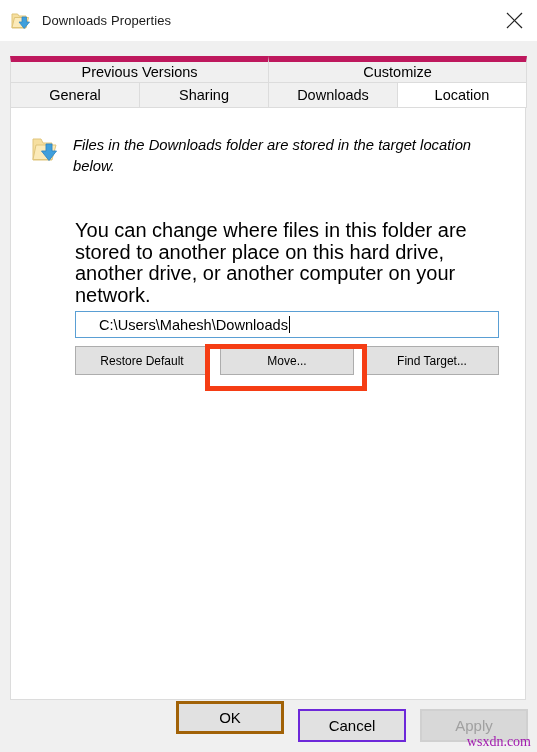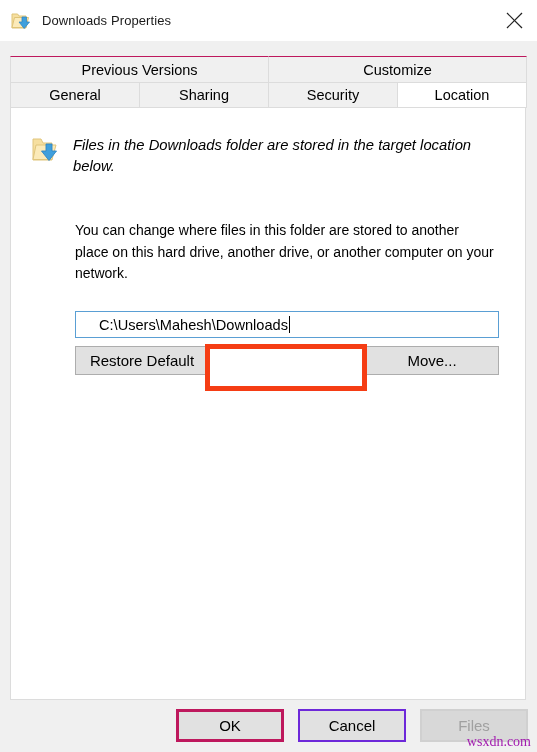--- a/index.html
+++ b/index.html
@@ -78,21 +78,21 @@
     border-bottom: none;
     margin-right: -1px;
     display: flex;
     align-items: center;
     justify-content: center;
     font-size: 14.5px;
     color: #000000;
     box-sizing: border-box;
     position: relative;
   }
-  .tabrow.row1 .tab { border-top: 1px solid #be185d; }
+  .tabrow.row1 .tab { border-top: 6px solid #be185d; }
   .tabrow.row2 .tab { border-bottom: 1px solid #dcdcdc; }
   .tabrow.row2 .tab.active {
     background: #ffffff;
     border-bottom: 1px solid #ffffff;
     border-color: #dcdcdc;
     z-index: 4;
   }
 
   
   .panel {
@@ -129,21 +129,21 @@
     color: #000000;
     width: 400px;
     font-style: italic;
   }
 
   .desc {
     position: absolute;
     left: 64px;
     top: 112px;
     width: 420px;
-    font-size: 14px;
+    font-size: 20px;
     line-height: 21.5px;
     color: #000000;
   }
 
   .path-field {
     position: absolute;
     left: 64px;
     top: 203px;
     width: 424px;
     height: 27px;
@@ -172,21 +172,21 @@
     width: 424px;
     display: flex;
     justify-content: space-between;
   }
   .btn {
     width: 134px;
     height: 29px;
     background: #e1e1e1;
     border: 1px solid #adadad;
     box-sizing: border-box;
-    font-size: 15px;
+    font-size: 12px;
     color: #000000;
     font-family: "Liberation Sans", sans-serif;
     display: flex;
     align-items: center;
     justify-content: center;
   }
   .highlight-box {
     position: absolute;
     left: 205px;
     top: 344px;
@@ -213,22 +213,22 @@
     background: #e1e1e1;
     border: 2px solid #6d28d9;
     box-sizing: border-box;
     font-size: 15px;
     color: #000000;
     display: flex;
     align-items: center;
     justify-content: center;
   }
   .fbtn.ok {
-    left: 176px; top: 8px;
-    border: 3px solid #be185d;
+    left: 176px; top: 0;
+    border: 3px solid #a16207;
   }
   .fbtn.cancel { left: 298px; top: 8px; }
   .fbtn.apply {
     left: 420px; top: 8px;
     color: #a0a0a0;
     background: #d8d8d8;
     border-color: #d0d0d0;
   }
   .watermark {
     position: absolute;
@@ -272,21 +272,21 @@
       </div>
     </div>
     <div class="tabrow row2">
       <div class="tab">
         <span>General</span>
       </div>
       <div class="tab">
         <span>Sharing</span>
       </div>
       <div class="tab">
-        <span>Security</span>
+        <span>Downloads</span>
       </div>
       <div class="tab active">
         <span>Location</span>
       </div>
     </div>
   </div>
 
   <div class="panel">
 
     <div class="intro">
@@ -307,32 +307,35 @@
         <span class="caret"></span>
     </div>
 
     <div class="btnrow">
       <div class="btn">
         <span>Restore Default</span>
       </div>
       <div class="btn">
         <span>Move...</span>
       </div>
+      <div class="btn">
+        <span>Find Target...</span>
+      </div>
     </div>
 
   </div>
 
   <div class="footer">
     <div class="fbtn ok">
       <span>OK</span>
     </div>
     <div class="fbtn cancel">
       <span>Cancel</span>
     </div>
     <div class="fbtn apply">
-      <span>Files</span>
+      <span>Apply</span>
     </div>
     <div class="watermark">wsxdn.com</div>
   </div>
 
 </div>
 
 <div class="highlight-box" style="border-color: rgb(245, 61, 20);"></div>
 
 </body></html>

